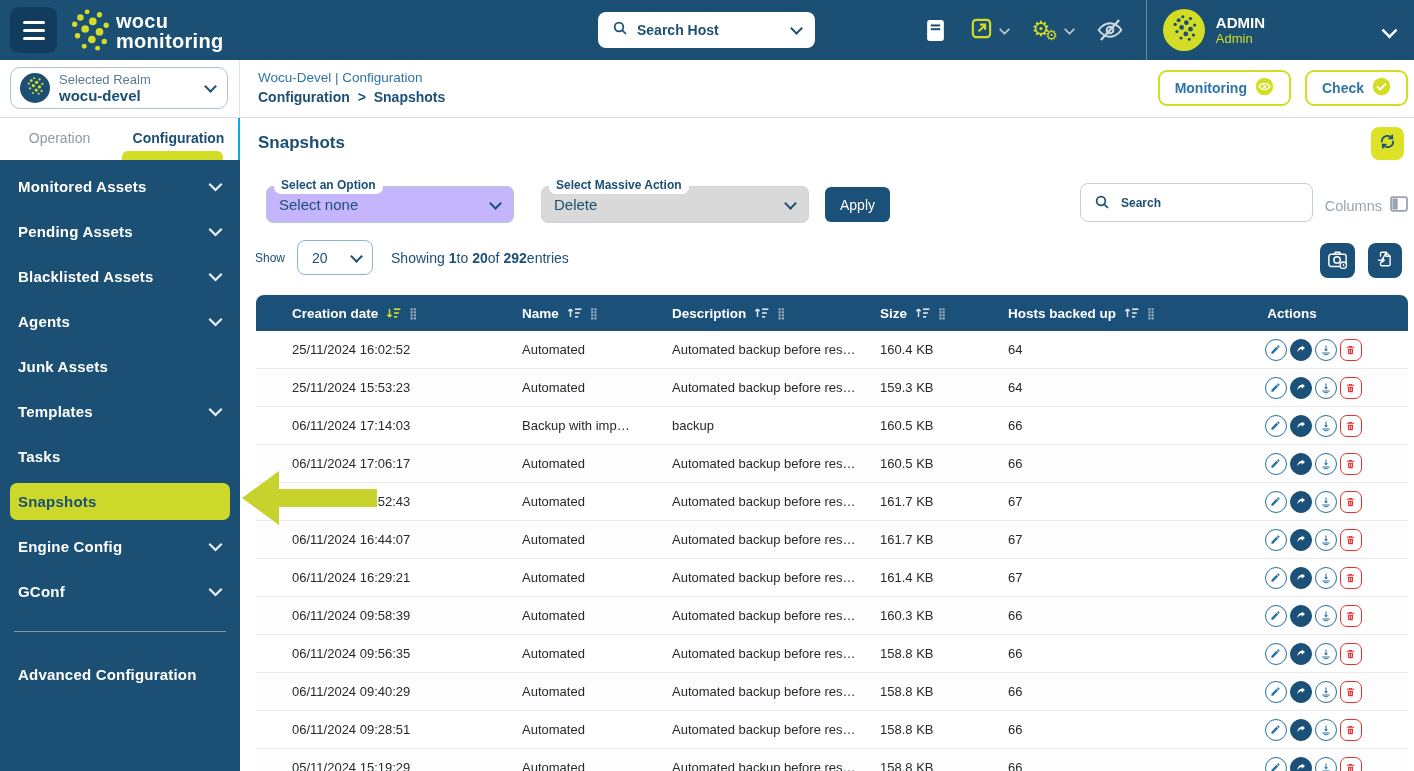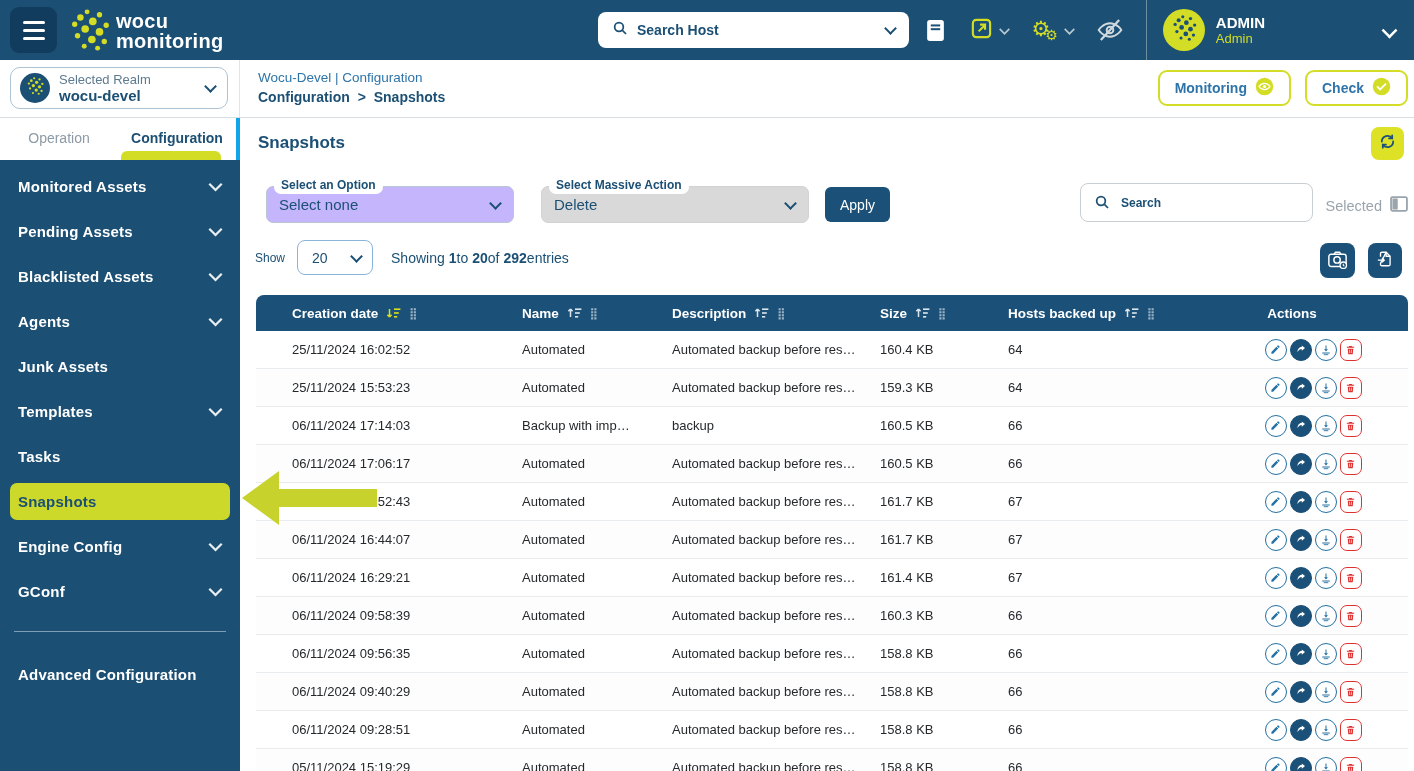--- a/index.html
+++ b/index.html
@@ -8,21 +8,21 @@
   .chev{display:inline-block;width:7px;height:7px;border-right:2.4px solid currentColor;
         border-bottom:2.4px solid currentColor;transform:rotate(45deg);}
   
   .navbar{position:absolute;top:0;left:0;right:0;height:60px;background:#1b4f74;}
   .hamburger{position:absolute;left:10px;top:7px;width:47px;height:46px;background:#123c5e;
              border-radius:9px;display:flex;flex-direction:column;justify-content:center;
              align-items:center;gap:5px;cursor:pointer;}
   .hamburger span{width:22px;height:3px;background:#fff;border-radius:2px;}
   .logo{position:absolute;left:68px;top:9px;display:flex;align-items:center;gap:6px;}
   .logo-text{color:#fff;font-size:20px;font-weight:700;line-height:0.98;letter-spacing:.3px;}
-  .search-host{position:absolute;left:598px;top:12px;width:311px;height:36px;background:#fff;
+  .search-host{position:absolute;left:598px;top:12px;width:217px;height:36px;background:#fff;
                border-radius:8px;display:flex;align-items:center;padding:0 14px;gap:9px;
                box-sizing:border-box;cursor:pointer;}
   .search-host .txt{color:#1b4f74;font-weight:700;font-size:14px;flex:1;}
   .search-host .chev{color:#1b4f74;margin-top:-3px;}
   .nav-right{position:absolute;right:0;top:0;height:60px;display:flex;align-items:center;}
   .nav-ic{display:flex;align-items:center;cursor:pointer;}
   .nav-chev{color:rgba(235,240,238,.75);margin-left:7px;margin-top:-2px;transform:rotate(45deg) scale(.85);}
   .gears{color:#d3dd26;font-size:21px;line-height:1;}
   .gears .g2{font-size:14px;margin-left:-5px;vertical-align:-4px;display:inline-block;}
   .nav-div{width:1px;height:60px;background:rgba(210,225,218,.45);margin:0 0 0 22px;}
@@ -48,21 +48,21 @@
   .crumb1{font-size:13.5px;color:#2e74a8;margin-bottom:4px;}
   .crumb2{font-size:14px;color:#1b4f74;}
   .crumb2 strong{font-weight:700;}
   .crumb2 .sep{margin:0 4px;}
   .hdr-buttons{position:absolute;right:6px;top:10px;display:flex;gap:14px;}
   .pill-btn{height:36px;border:2px solid #d3dd26;border-radius:9px;background:#fff;color:#2e74a8;
             font-size:14px;font-weight:600;display:flex;align-items:center;gap:8px;padding:0 15px;
             cursor:pointer;box-sizing:border-box;}
   
   .side-tabs{position:absolute;top:118px;left:0;width:240px;height:42px;background:#fff;
-             border-right:4px solid #0ea5e9;box-sizing:border-box;display:flex;z-index:3;}
+             border-right:2px solid #0ea5e9;box-sizing:border-box;display:flex;z-index:3;}
   .tab{flex:1;text-align:center;line-height:40px;font-size:14px;position:relative;cursor:pointer;}
   .tab-inactive{color:#8d9aa5;}
   .tab-active{color:#1b4f74;font-weight:700;}
   .tab-ind{position:absolute;left:3px;right:15px;bottom:0;height:9px;background:#d3dd26;
            border-radius:6px 6px 0 0;}
   .sidebar{position:absolute;top:160px;left:0;width:240px;bottom:0;background:#1b4f74;
            padding-top:4px;box-sizing:border-box;}
   .side-item{position:relative;height:45px;display:flex;align-items:center;
              padding:0 20px 0 18px;color:#fff;font-weight:700;font-size:15px;
              letter-spacing:.2px;cursor:pointer;box-sizing:border-box;}
@@ -360,21 +360,21 @@
   <button class="apply-btn">Apply</button>
 
   <div class="search-box">
     <input type="text" placeholder="Search" style="">
     <span class="mag mag-ic"><svg width="16" height="16" viewBox="0 0 24 24" fill="none" stroke="#1b4f74" stroke-width="2.6">
           <circle cx="10.5" cy="10.5" r="6.5"></circle>
           <path d="M15.6 15.6L21 21"></path>
         </svg></span>
   </div>
   <div class="columns">
-    <span>Selected</span>
+    <span>Columns</span>
     <span>
       <svg width="18" height="16" viewBox="0 0 17 15">
           <rect x="1" y="1" width="15" height="13" rx="1.5" fill="none" stroke="#9aa4ad" stroke-width="1.7"></rect>
           <rect x="2.3" y="2.3" width="5" height="10.4" fill="#9aa4ad"></rect>
         </svg>
     </span>
   </div>
 
   <div class="show-row">
     <span class="show-lbl">Show</span>

